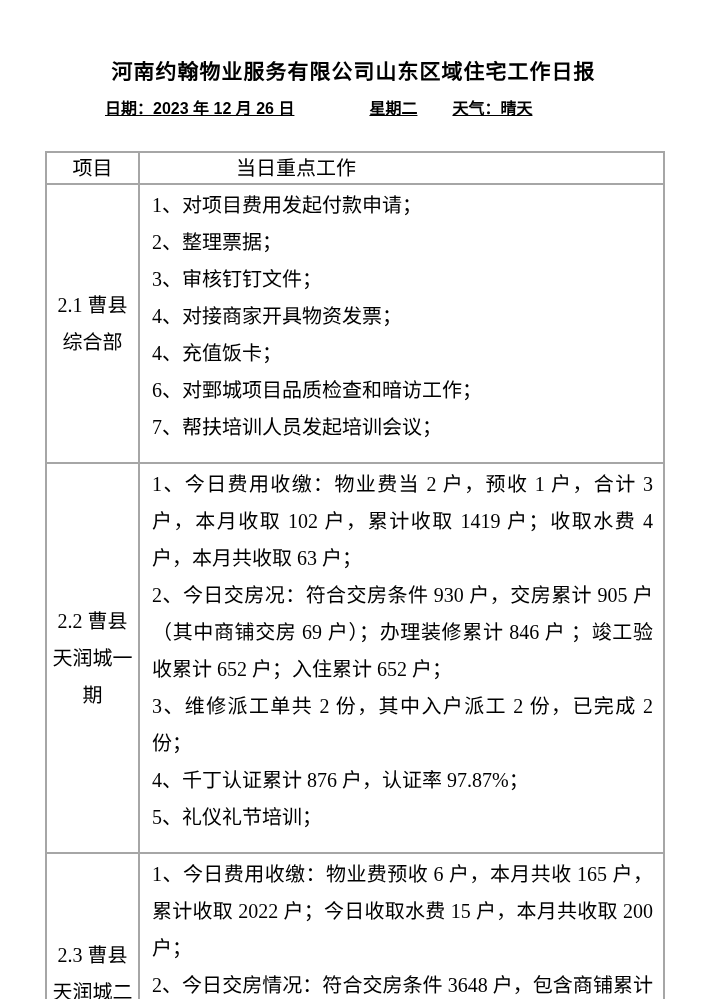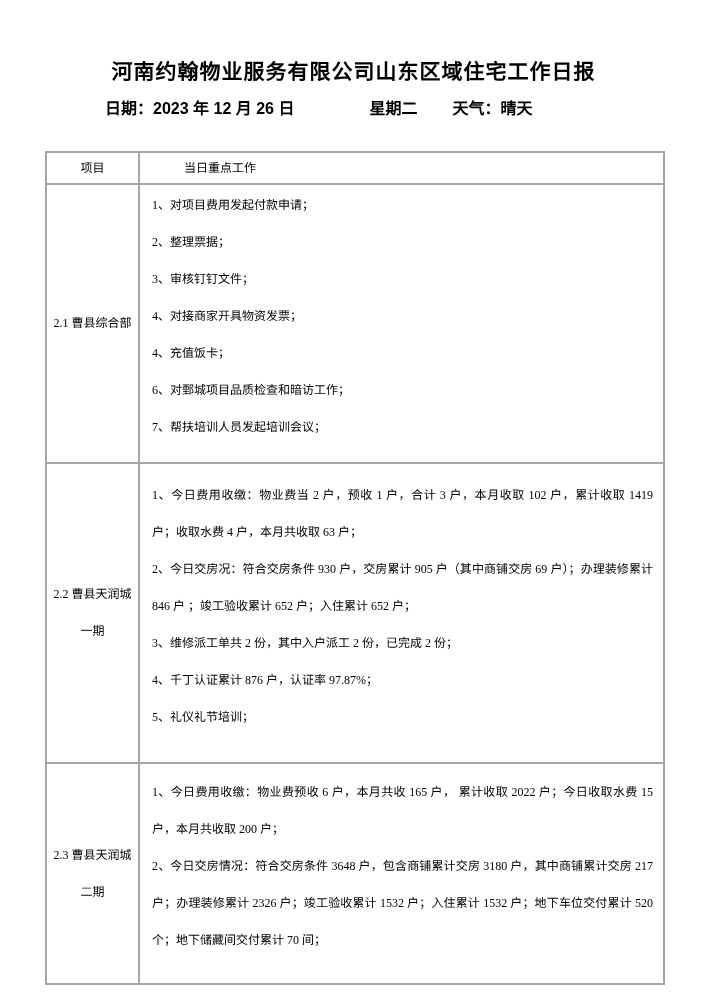--- a/index.html
+++ b/index.html
@@ -23,48 +23,49 @@
     letter-spacing: 1px;
     line-height: 28px;
   }
   .date-line {
     margin: 12px 0 9px 105px;
     font-family: "Liberation Sans", "DejaVu Sans", sans-serif;
     font-size: 16px;
     font-weight: 600;
     line-height: 22px;
     white-space: nowrap;
+    text-decoration: underline;
   }
   .date-line .weekday { margin-left: 75px; }
   .date-line .weather { margin-left: 35px; }
 
   table.report {
     margin: 31px 0 0 45px;
     border-collapse: collapse;
     table-layout: fixed;
     width: 618px;
   }
   table.report td {
     border: 2px solid #a6a6a6;
     box-sizing: border-box;
-    font-size: 12px;
+    font-size: 20px;
     vertical-align: middle;
   }
   td.col-project { width: 93px; }
   td.col-work    { width: 525px; }
 
   tr.header-row td {
     height: 32px;
     text-align: center;
     line-height: 20px;
     padding: 0;
   }
   tr.header-row td.col-work {
     text-align: left;
-    padding-left: 44px;
+    padding-left: 96px;
   }
 
   td.project-cell {
     padding: 0 4px 0 4px;
     line-height: 37px;
     text-align: center;
   }
   td.work-cell {
     vertical-align: top;
     padding: 2px 10px 16px 12px;

